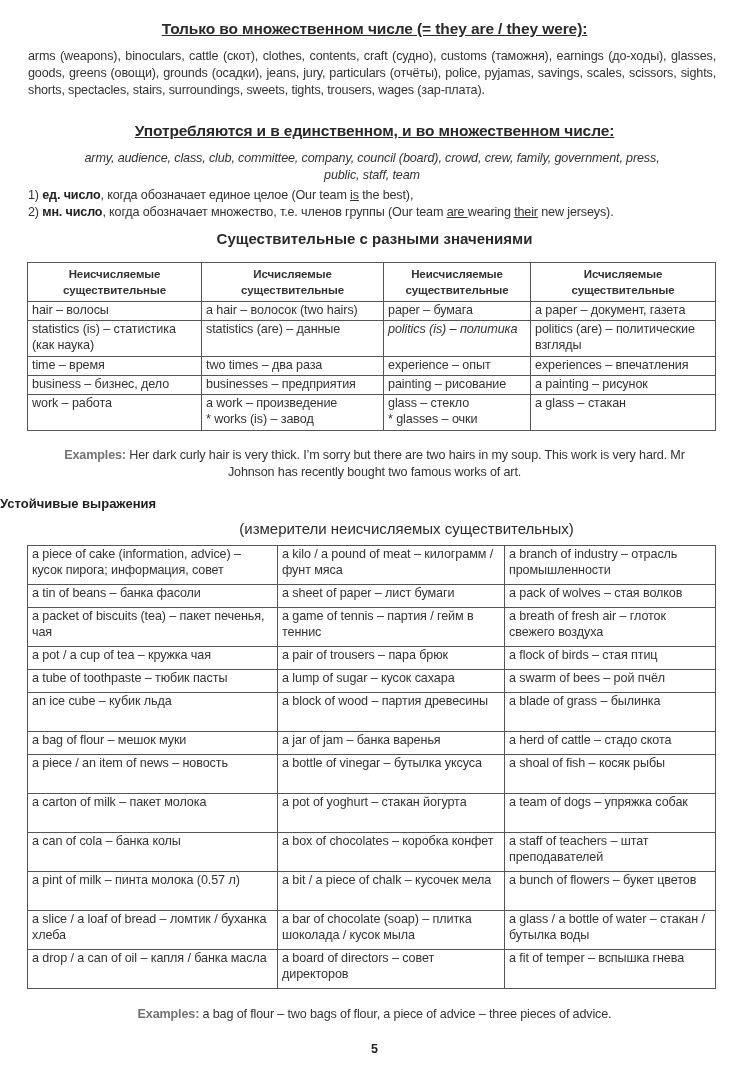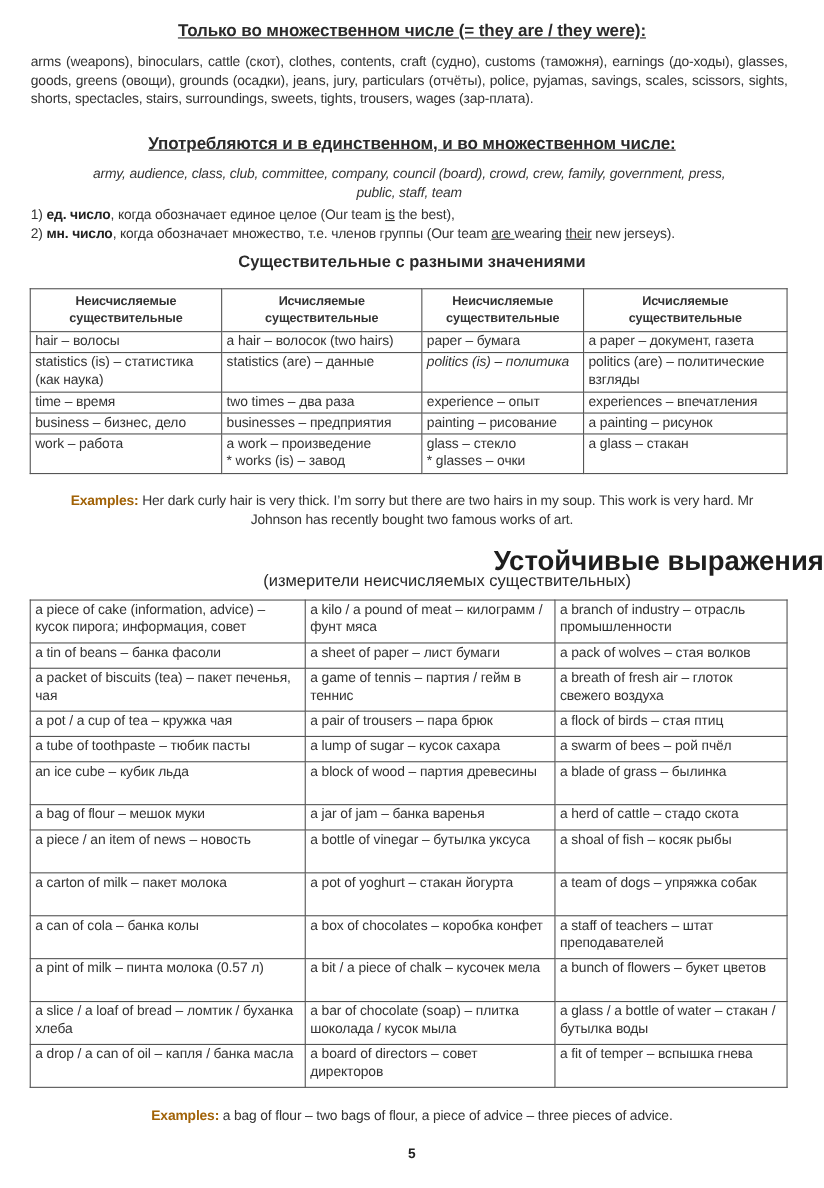--- a/index.html
+++ b/index.html
@@ -41,24 +41,24 @@
       letter-spacing: -0.1px;
     }
     table.grid th {
       text-align: center; font-weight: bold; font-size: 11.5px; line-height: 16px;
       padding: 3px 2px 3px 2px; color: #333;
     }
     .examples {
       position: absolute; left: 40px; width: 669px; text-align: center;
       font-size: 12.6px; line-height: 17px; color: #333; letter-spacing: -0.15px;
     }
-    .examples b { color: #a16207; }
+    .examples b { color: #737373; }
     .big-title {
-      position: absolute; left: 0; width: 749px; text-align: right;
-      font-weight: bold; font-size: 25px; color: #1e1e1e;
+      position: absolute; left: 0; width: 749px; text-align: left;
+      font-weight: bold; font-size: 13px; color: #1e1e1e;
     }
     .sub-title {
       position: absolute; left: 0; width: 749px; text-align: center;
       font-weight: normal; font-size: 15px; color: #2a2a2a; padding-left: 32px;
     }
     .page-num {
       position: absolute; left: 0; width: 749px; text-align: center;
       font-weight: bold; font-size: 12.5px; color: #222;
     }
   </style>

